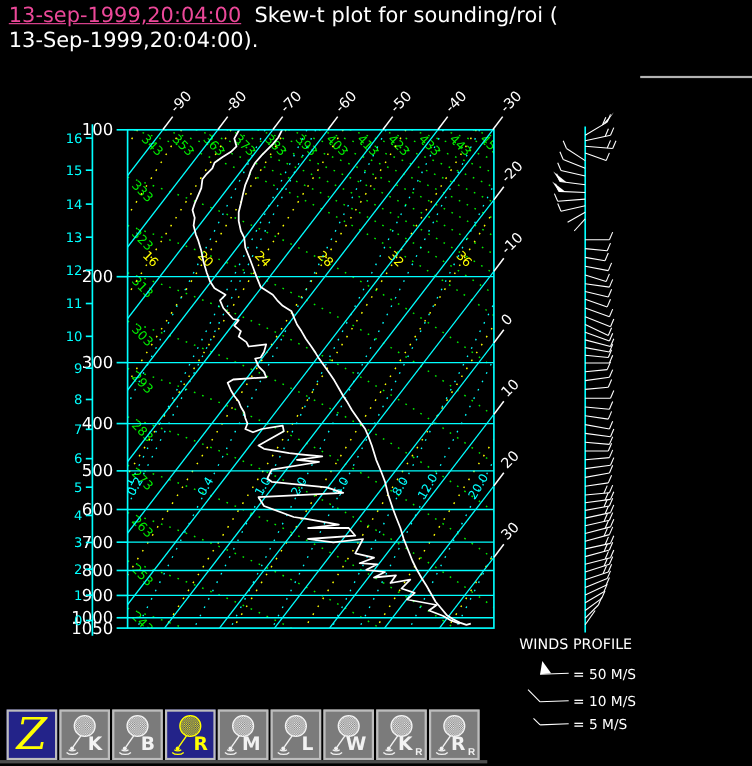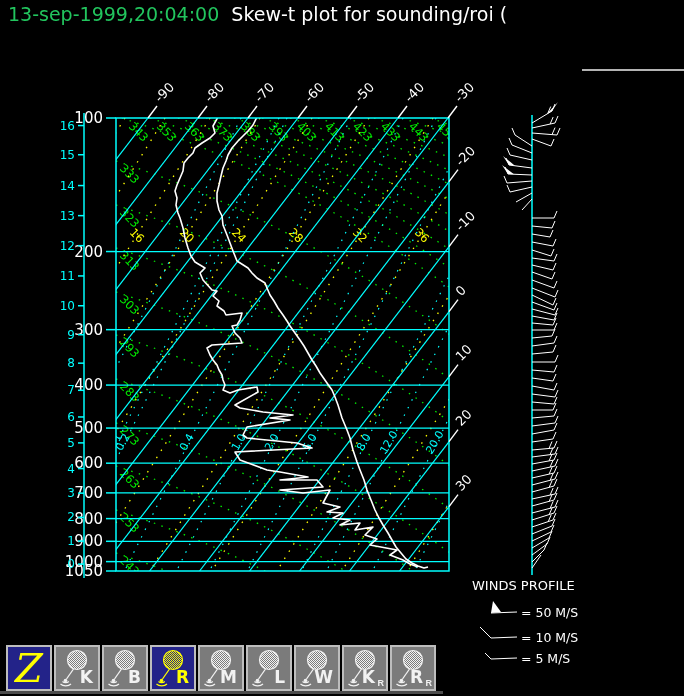--- a/index.html
+++ b/index.html
@@ -1,37 +1,37 @@
 <!DOCTYPE html>
 <html><head>
 <meta charset="utf-8">
 <style>
   html,body{margin:0;padding:0;background:#000;}
   .screen{position:relative;width:684px;height:696px;background:#000;overflow:hidden;
           font-family:"DejaVu Sans",sans-serif;}
   .title{position:absolute;left:8px;top:3px;font-size:19px;line-height:23px;color:#fff;
          letter-spacing:0px;white-space:pre-wrap;}
-  .title .ts{color:#22c55e;}
+  .title .ts{color:#ec4899;text-decoration:underline;}
   .topline{position:absolute;left:582px;top:69px;width:102px;height:2px;background:#b3b3b3;}
   #plot{position:absolute;left:0;top:0;}
   #toolbar{position:absolute;left:6px;top:645px;display:flex;gap:2px;}
   .tbtn{width:46px;height:46px;background:#7b7b7b;border:2px solid #bdbdbd;box-sizing:border-box;
         position:relative;padding:0;cursor:pointer;}
   .tbtn.active{background:#232389;}
   .tbtn svg{position:absolute;left:0;top:0;}
   .zglyph{position:absolute;left:0;top:0;width:42px;height:42px;display:flex;align-items:center;
           justify-content:center;color:#ffff00;font-family:"DejaVu Serif",serif;font-style:italic;
           font-size:40px;line-height:42px;}
   .tstrip{position:absolute;left:0px;top:691px;width:443px;height:3px;background:#4c4c4c;}
 </style>
 </head>
 <body>
 
 <div class="screen">
-  <div class="title"><span class="ts">13-sep-1999,20:04:00</span><span>  Skew-t plot for sounding/roi (</span><br></div>
+  <div class="title"><span class="ts">13-sep-1999,20:04:00</span><span>  Skew-t plot for sounding/roi (</span><br><span>13-Sep-1999,20:04:00).</span></div>
   <div class="topline"></div>
   <svg id="plot" width="684" height="696">
       <defs>
         <clipPath id="fr">
           <rect x="116" y="118" width="333" height="453"></rect>
         </clipPath>
         <pattern id="chkW" patternUnits="userSpaceOnUse" width="2" height="2">
           <rect x="0" y="0" width="1" height="1" fill="#f2f2f2"></rect>
           <rect x="1" y="1" width="1" height="1" fill="#f2f2f2"></rect>
         </pattern>

